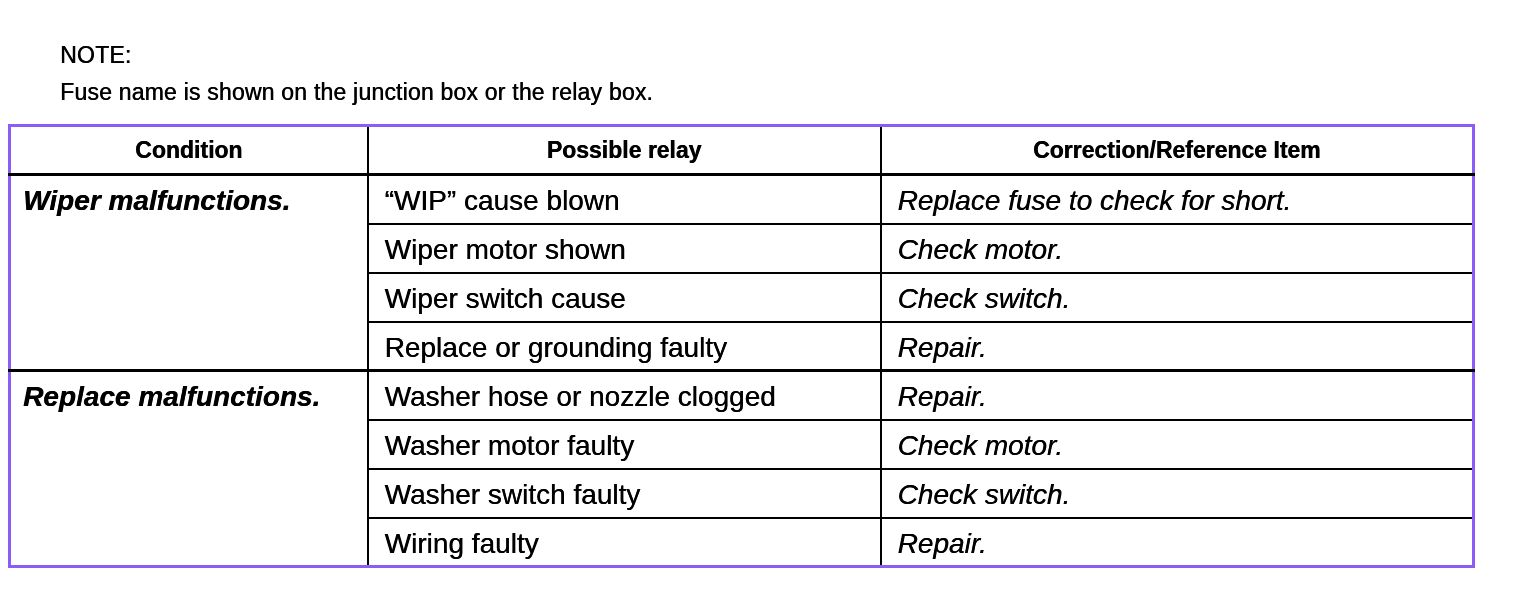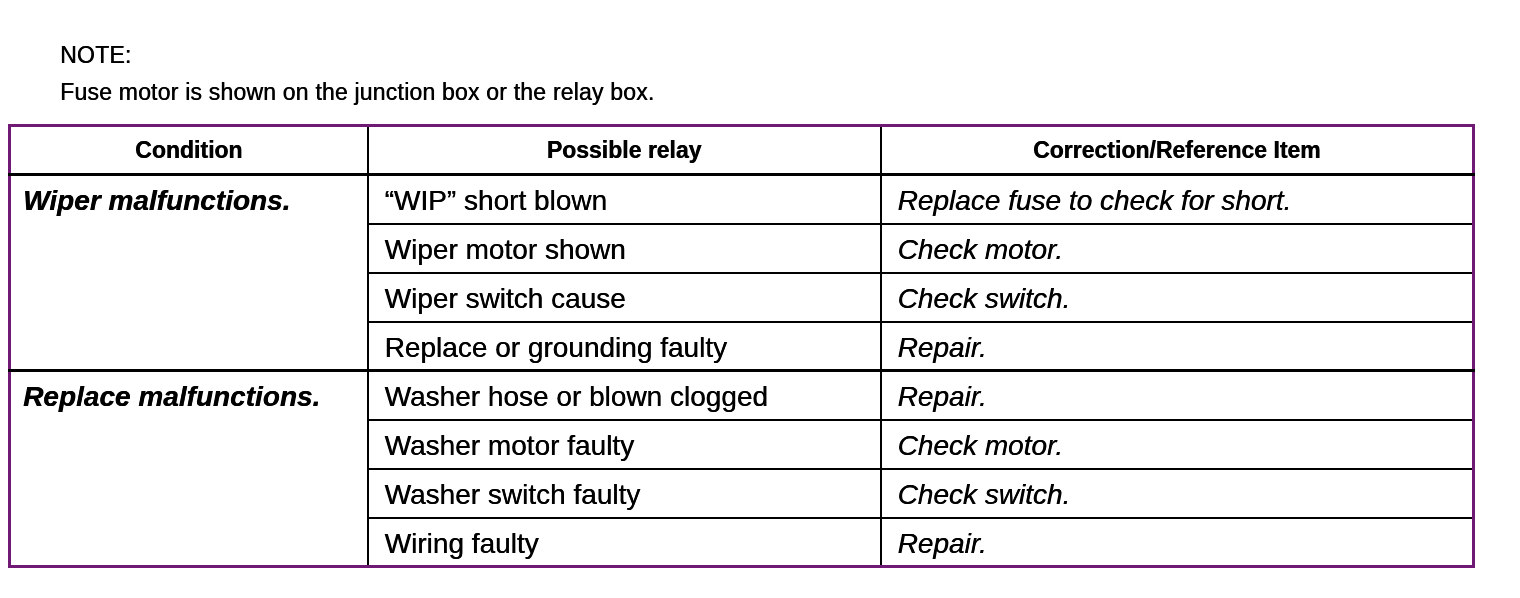--- a/index.html
+++ b/index.html
@@ -26,21 +26,21 @@
     margin-top: 24px;
   }
   .tbl-wrap {
     position: absolute;
     left: 8px; top: 124px;
   }
   table.malfunction-table {
     border-collapse: collapse;
     table-layout: fixed;
     width: 1464px;
-    border: 3px solid #701a75;
+    border: 3px solid #8b5cf6;
   }
   col.c1 { width: 358px; }
   col.c2 { width: 513px; }
   col.c3 { width: 593px; }
   th {
     font-size: 23px;
     font-weight: bold;
     text-align: center;
     vertical-align: middle;
     height: 49px;
@@ -66,58 +66,58 @@
   td.correction { font-style: italic; margin-left: 13px; }
   tr.group-start td { border-top: 3px solid #000; }
 </style>
 </head>
 <body>
 
 <div class="page">
 
   <div class="note">
     <div>NOTE:</div>
-    <div>Fuse motor is shown on the junction box or the relay box.</div>
+    <div>Fuse name is shown on the junction box or the relay box.</div>
   </div>
 
   <div class="tbl-wrap">
     <table class="malfunction-table">
       <colgroup>
         <col class="c1">
           <col class="c2">
           <col class="c3">
       </colgroup>
       <thead>
         <tr>
           <th>Condition</th>
           <th>Possible relay</th>
           <th>Correction/Reference Item</th>
         </tr>
       </thead>
       <tbody>
         <tr>
           <td class="condition" rowspan="4">Wiper malfunctions.</td>
-          <td class="cause">“WIP” short blown</td>
+          <td class="cause">“WIP” cause blown</td>
           <td class="correction">Replace fuse to check for short.</td>
         </tr>
         <tr>
           <td class="cause">Wiper motor shown</td>
           <td class="correction">Check motor.</td>
         </tr>
         <tr>
           <td class="cause">Wiper switch cause</td>
           <td class="correction">Check switch.</td>
         </tr>
         <tr>
           <td class="cause">Replace or grounding faulty</td>
           <td class="correction">Repair.</td>
         </tr>
         <tr class="group-start">
           <td class="condition" rowspan="4">Replace malfunctions.</td>
-          <td class="cause">Washer hose or blown clogged</td>
+          <td class="cause">Washer hose or nozzle clogged</td>
           <td class="correction">Repair.</td>
         </tr>
         <tr>
           <td class="cause">Washer motor faulty</td>
           <td class="correction">Check motor.</td>
         </tr>
         <tr>
           <td class="cause">Washer switch faulty</td>
           <td class="correction">Check switch.</td>
         </tr>

